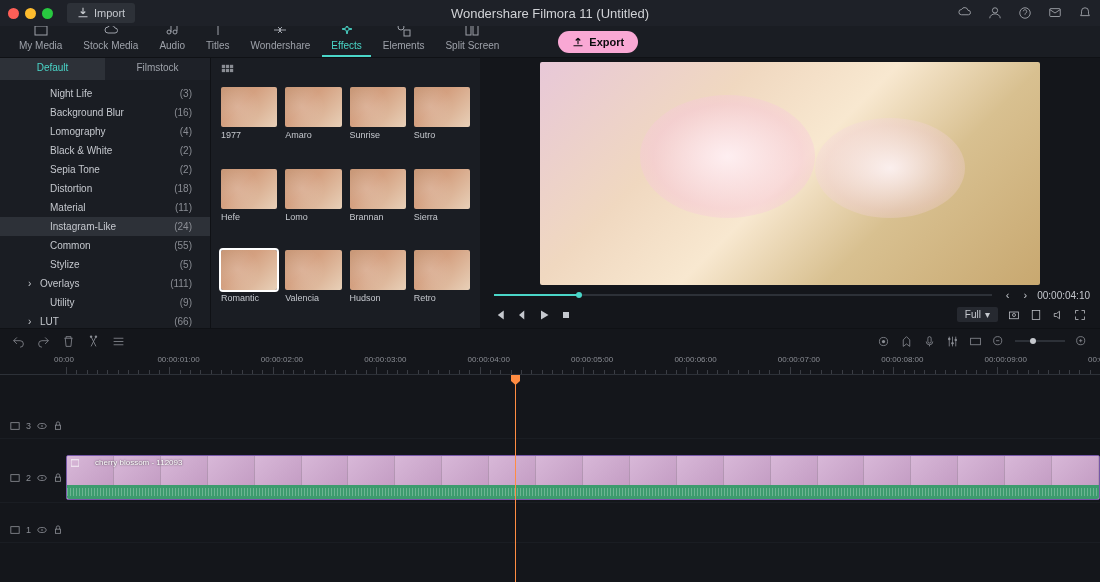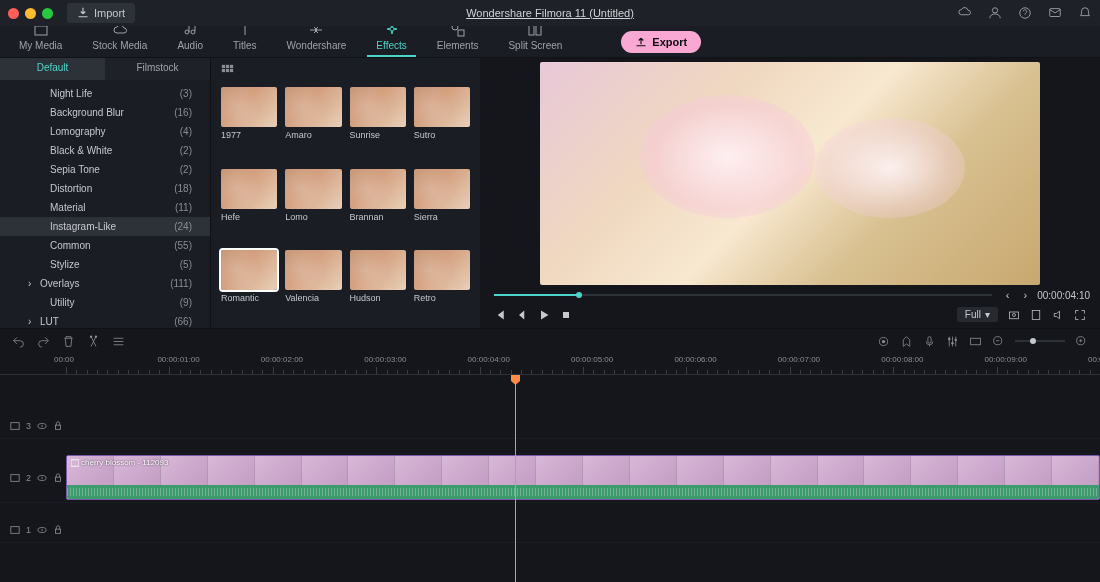--- a/index.html
+++ b/index.html
@@ -6,27 +6,27 @@
 body { background: #1a1d23; color: #c5c8ce; font-size: 11px; overflow: hidden; width: 1100px; height: 582px; }
 
 
 .titlebar { height: 26px; background: #1e2128; display: flex; align-items: center; padding: 0 8px; position: relative; }
 .traffic-lights { display: flex; gap: 6px; }
 .traffic-light { width: 11px; height: 11px; border-radius: 50%; }
 .tl-red { background: #ff5f57; }
 .tl-yellow { background: #febc2e; }
 .tl-green { background: #28c840; }
 .import-btn { margin-left: 14px; background: #2d3138; padding: 4px 10px; border-radius: 3px; display: flex; align-items: center; gap: 5px; cursor: pointer; font-size: 11px; }
-.title-center { position: absolute; left: 50%; transform: translateX(-50%); font-size: 11px; color: #d0d2d6; text-decoration: underline; }
+.title-center { position: absolute; left: 50%; transform: translateX(-50%); font-size: 13px; color: #d0d2d6; }
 .titlebar-right { margin-left: auto; display: flex; gap: 16px; align-items: center; }
 .titlebar-right svg { width: 14px; height: 14px; opacity: 0.8; cursor: pointer; }
 
 
 .top-section { display: flex; align-items: flex-end; background: #1a1d23; padding: 0 10px; height: 32px; border-bottom: 1px solid #0f1115; }
-.top-tabs { display: flex; gap: 12px; }
+.top-tabs { display: flex; gap: 3px; }
 .top-tab { display: flex; flex-direction: column; align-items: center; padding: 0 9px 4px; cursor: pointer; font-size: 10px; color: #9ea2aa; gap: 2px; }
 .top-tab svg { width: 16px; height: 16px; }
 .top-tab.active { color: #4ad6c8; border-bottom: 2px solid #4ad6c8; }
 .export-btn { margin-left: 50px; background: #f9a8d4; color: #0b0c0e; padding: 5px 14px; border-radius: 12px; display: flex; align-items: center; gap: 5px; cursor: pointer; font-weight: 600; font-size: 11px; align-self: center; }
 
 
 .main { display: flex; height: 270px; }
 
 
 .sidebar { width: 210px; background: #1a1d23; display: flex; flex-direction: column; }
@@ -90,21 +90,21 @@
 .track.tall { height: 50px; }
 .track-header { width: 66px; display: flex; align-items: center; gap: 6px; padding-left: 10px; font-size: 9px; color: #8a8d94; height: 100%; }
 .track-header svg { width: 10px; height: 10px; fill: #8a8d94; cursor: pointer; }
 .track-content { flex: 1; height: 100%; position: relative; }
 .clip { position: absolute; top: 2px; bottom: 2px; left: 0; right: 0; border-radius: 2px; overflow: hidden; display: flex; }
 .clip-video { background: repeating-linear-gradient(90deg, #b898c8 0, #d0b0d8 20px, #c8a8d0 40px, #b090c0 60px); border: 1px solid #7858a8; }
 .clip-thumb-strip { position: absolute; inset: 0; display: flex; }
 .clip-frame { flex: 1; background: linear-gradient(135deg, #d8b8d8, #c098c0); border-right: 1px solid rgba(0,0,0,0.15); }
 .clip-audio { position: absolute; bottom: 0; left: 0; right: 0; height: 14px; background: #3d9b6e; top: auto; border-radius: 0 0 2px 2px; }
 .clip-audio::after { content:''; position:absolute; inset: 3px 0; background: repeating-linear-gradient(90deg, rgba(255,255,255,0.25) 0 1px, transparent 1px 3px); }
-.clip-label { position: absolute; top: 2px; left: 4px; font-size: 8px; color: #fff; z-index: 2; text-shadow: 0 0 2px rgba(0,0,0,0.8); display: flex; align-items: center; gap: 2px; }
+.clip-label { position: absolute; top: 2px; left: 4px; font-size: 8px; color: #fff; z-index: 2; text-shadow: 0 0 2px rgba(0,0,0,0.8); display: flex; align-items: center; gap: 16px; }
 .track-spacer { height: 38px; }
 
 
 .category-list::-webkit-scrollbar, .effects-grid::-webkit-scrollbar { width: 4px; }
 .category-list::-webkit-scrollbar-thumb, .effects-grid::-webkit-scrollbar-thumb { background: #3a3d44; }
 </style>
 </head>
 <body>
 
 <div class="titlebar">

